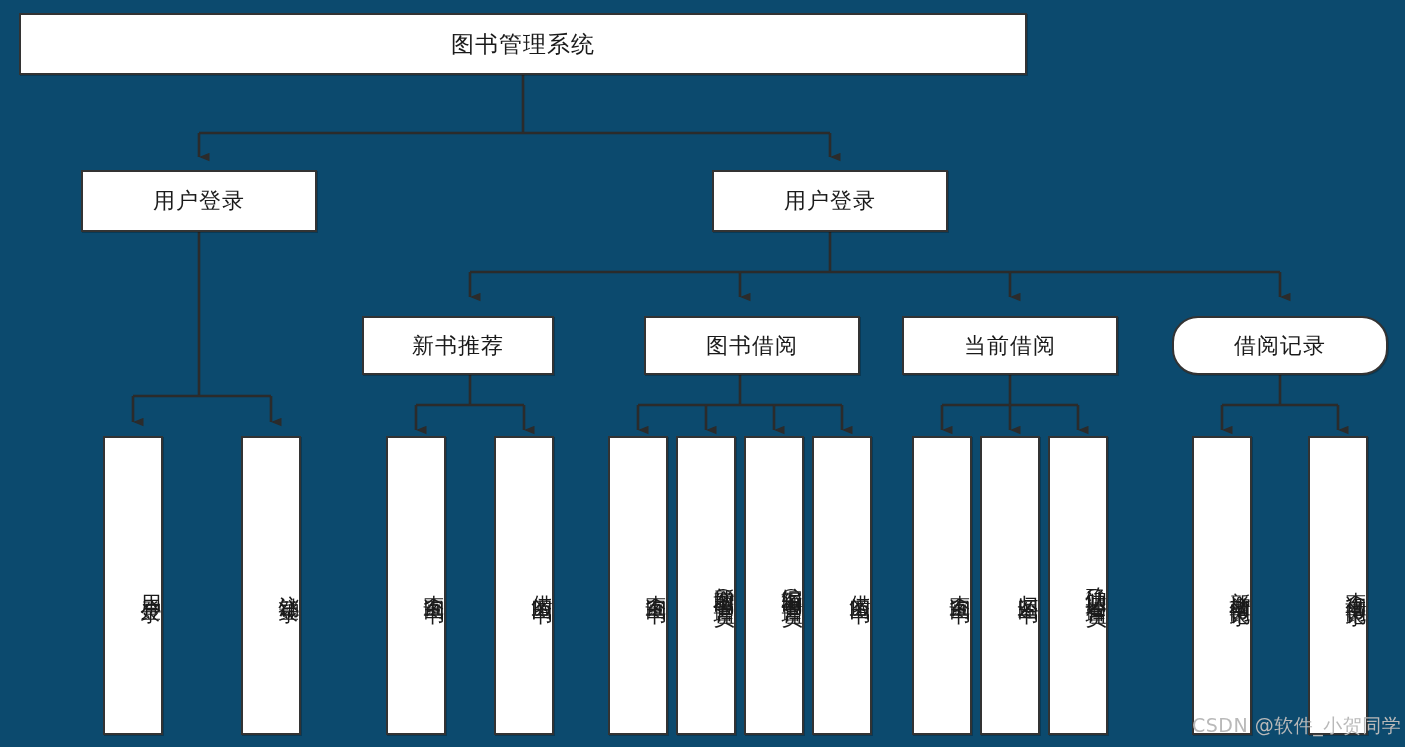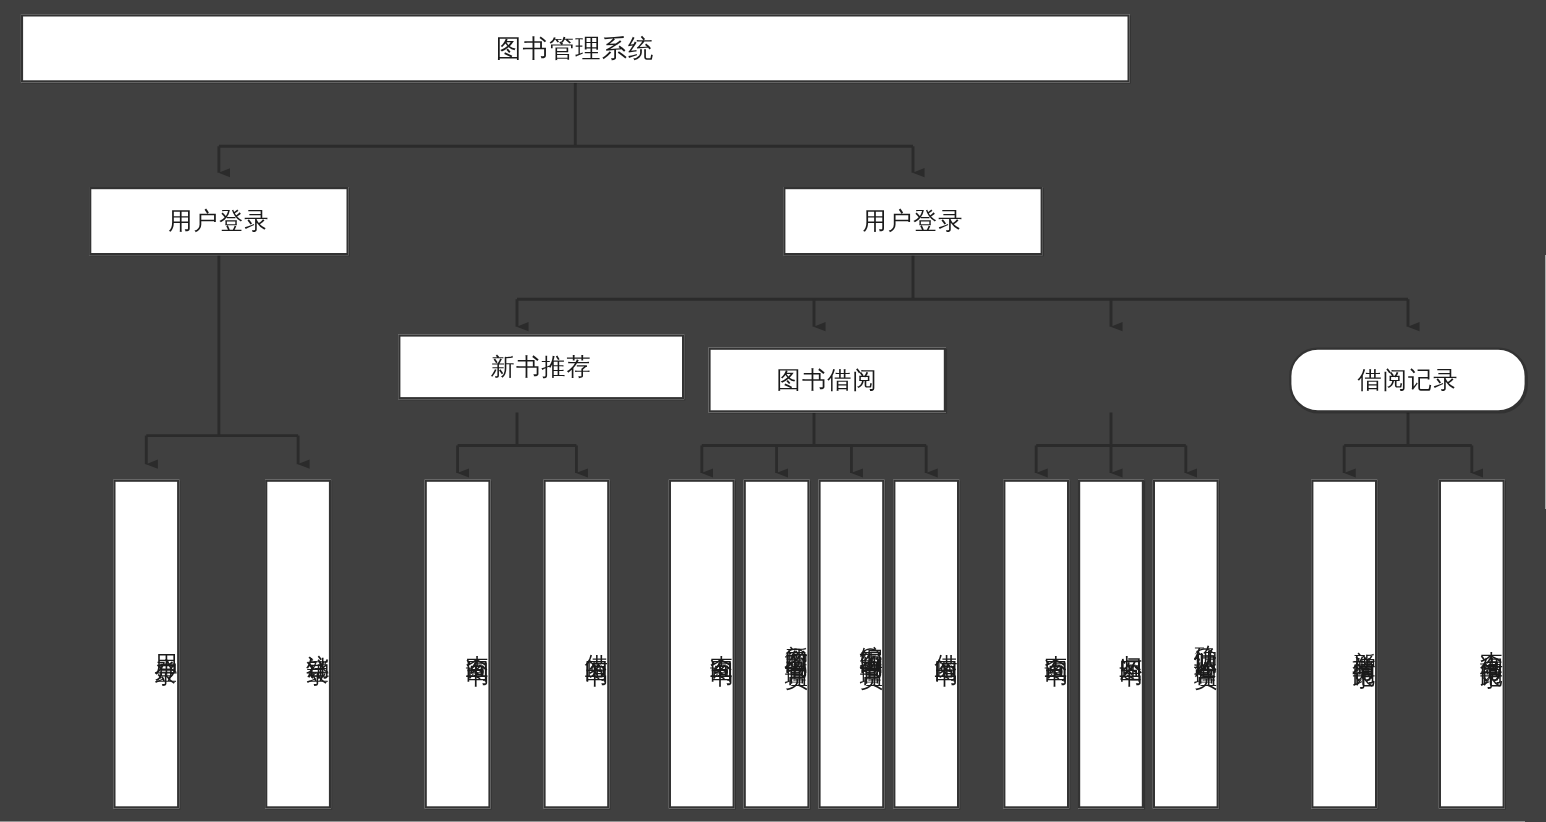--- a/index.html
+++ b/index.html
@@ -9,21 +9,21 @@
     background: #ffffff;
   }
   body {
     font-family: "DejaVu Sans", "Liberation Sans", sans-serif;
     color: #1a1a1a;
   }
   #diagram-root {
     position: relative;
     width: 1405px;
     height: 747px;
-    background: #404040;
+    background: #0c4a6e;
     overflow: hidden;
   }
   #edge-layer {
     position: absolute;
     left: 0;
     top: 0;
     width: 1405px;
     height: 747px;
     pointer-events: none;
   }
@@ -134,26 +134,29 @@
     <span>图书管理系统</span>
   </div>
 
   <div class="node node-l1" style="left:81px; top:170px; width:236px; height:62px;">
     <span>用户登录</span>
   </div>
   <div class="node node-l1" style="left:712px; top:170px; width:236px; height:62px;">
     <span>用户登录</span>
   </div>
 
-  <div class="node node-l2" style="left:362px; top:304px; width:260px; height:59px;text-align:center;">
+  <div class="node node-l2" style="left:362px; top:316px; width:192px; height:59px;text-align:center;">
     <span>新书推荐</span>
   </div>
   <div class="node node-l2" style="left:644px; top:316px; width:216px; height:59px;">
     <span>图书借阅</span>
   </div>
+  <div class="node node-l2" style="left:902px; top:316px; width:216px; height:59px;">
+    <span>当前借阅</span>
+  </div>
   <div class="node node-l2" style="left:1172px; top:316px; width:216px; height:59px;border-radius:26px;">
     <span>借阅记录</span>
   </div>
 
   <div class="node node-leaf" style="left:103px; top:436px; width:60px; height:299px;">
     <span class="leaf-text">用户登录</span>
   </div>
   <div class="node node-leaf" style="left:241px; top:436px; width:60px; height:299px;">
     <span class="leaf-text">注销登录</span>
   </div>
@@ -188,14 +191,15 @@
     <span class="leaf-text">确认归还（管理员）</span>
   </div>
 
   <div class="node node-leaf" style="left:1192px; top:436px; width:60px; height:299px;">
     <span class="leaf-text">新增借阅记录</span>
   </div>
   <div class="node node-leaf" style="left:1308px; top:436px; width:60px; height:299px;">
     <span class="leaf-text">查询借阅记录</span>
   </div>
 
+  <div class="watermark" style="left:1192px; top:713px;">CSDN @软件_小贺同学</div>
 
 </div>
 
 </body></html>

